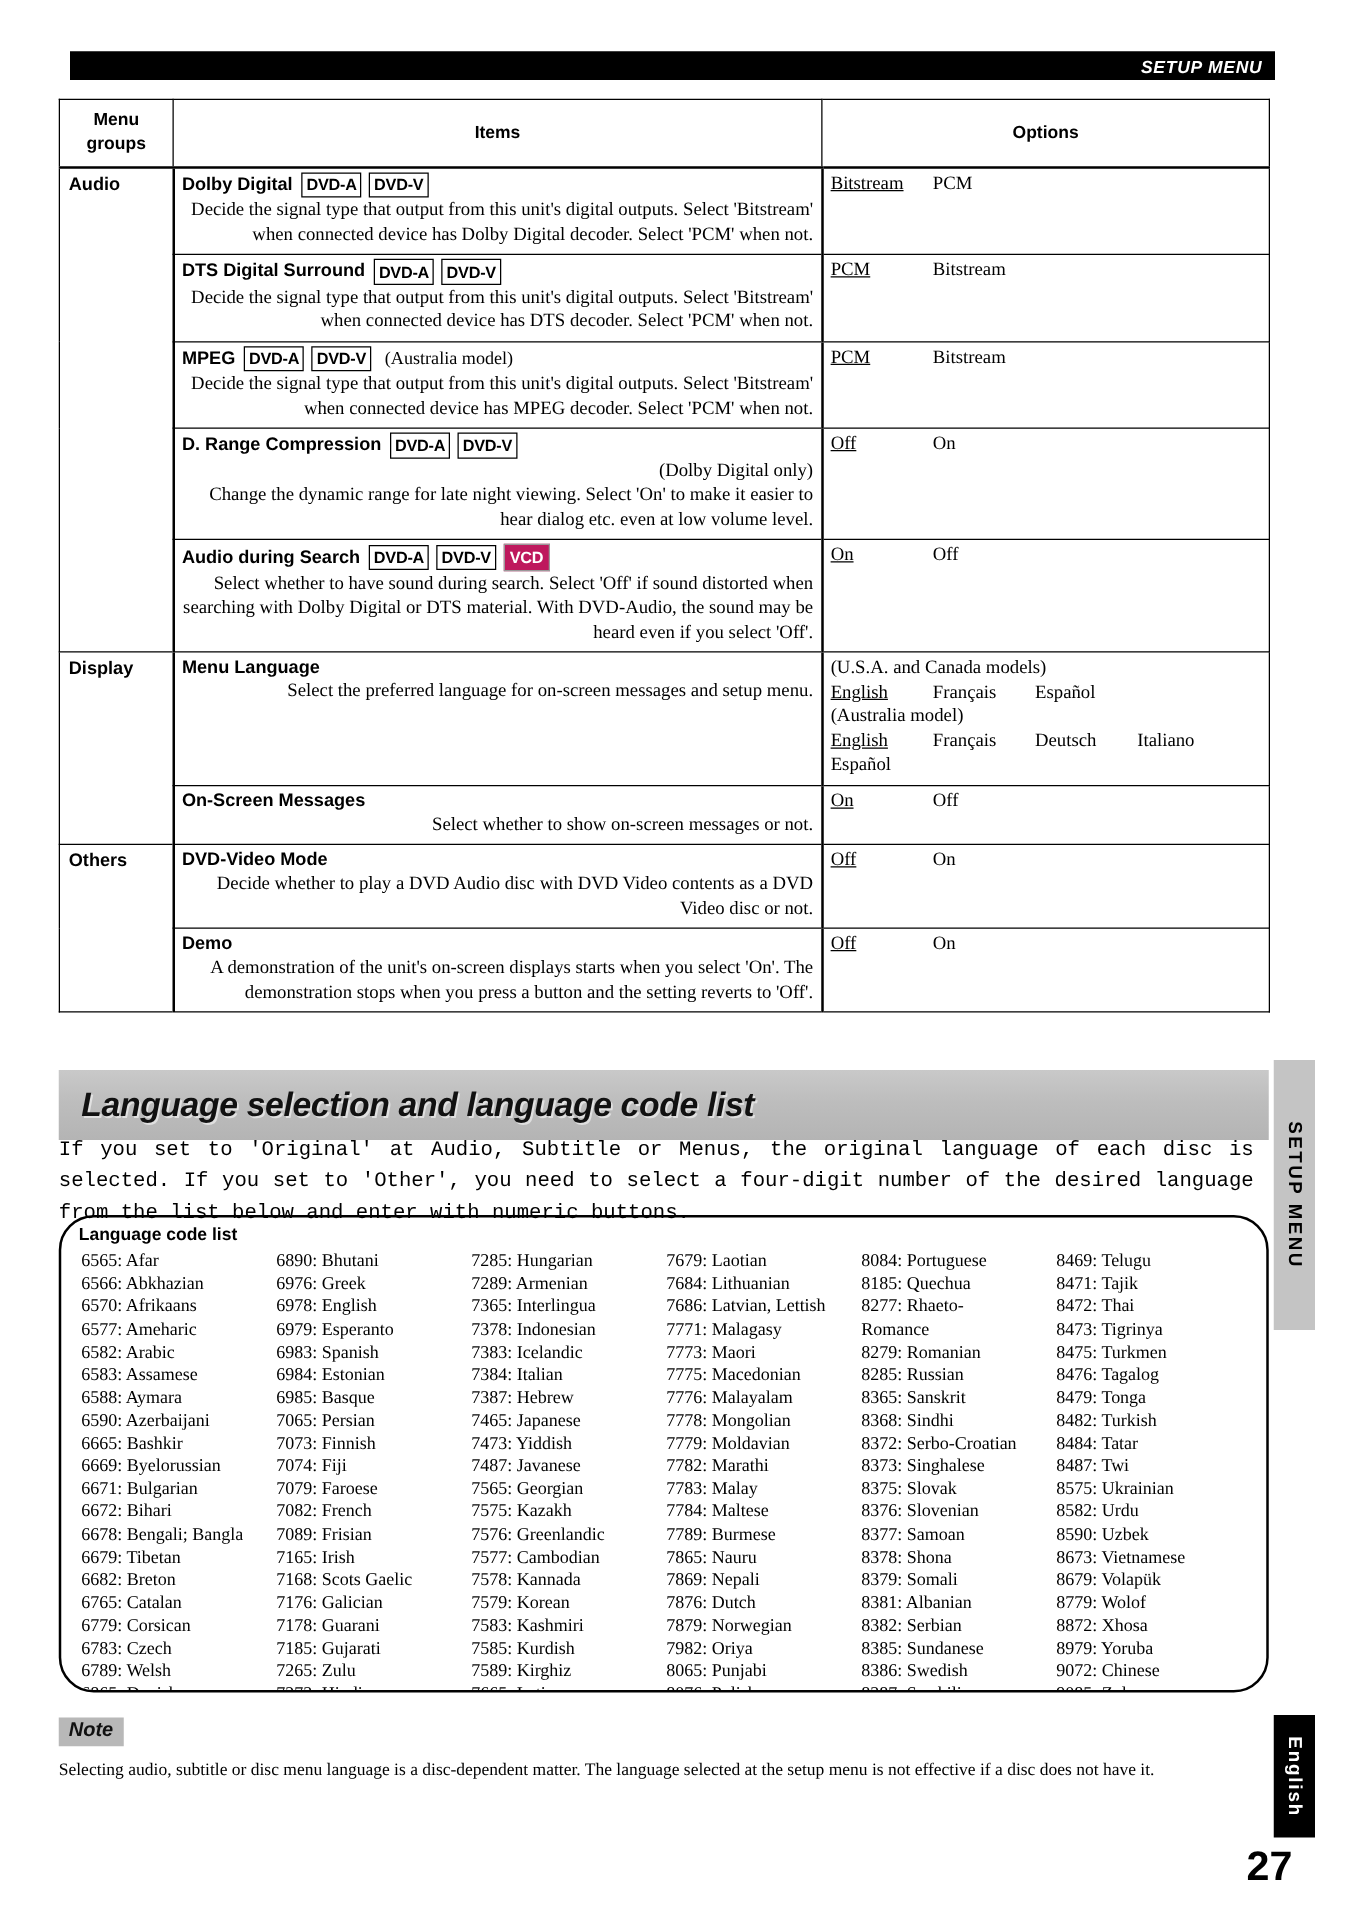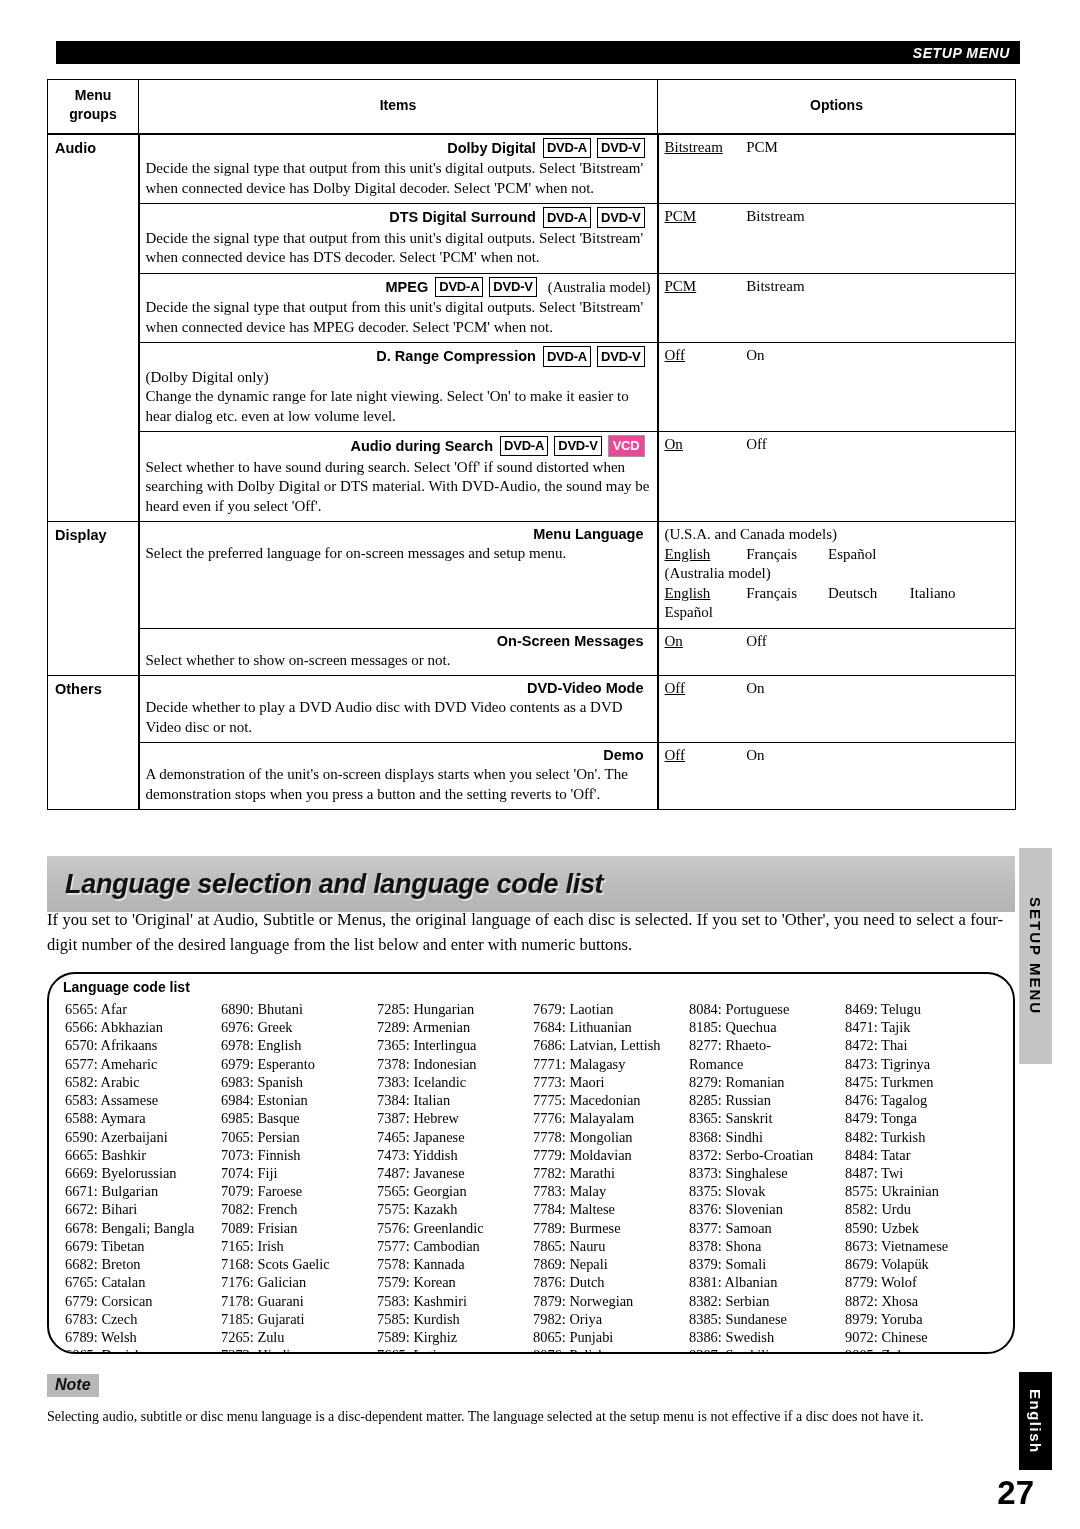--- a/index.html
+++ b/index.html
@@ -82,21 +82,20 @@
   .item-title {
     font-family: "Liberation Sans", sans-serif;
     font-weight: bold;
     font-size: 14.5px;
     line-height: 1.25;
     margin-bottom: 1px;
     display: flex;
     align-items: center;
     flex-wrap: wrap;
     gap: 0;
-    justify-content: flex-end;
   }
   .item-title-text { margin-right: 7px; }
   .item-note {
     font-family: "Liberation Serif", serif;
     font-weight: normal;
     font-size: 14.5px;
     margin-left: 5px;
   }
   .badge {
     display: inline-block;
@@ -105,29 +104,30 @@
     font-weight: bold;
     font-size: 13px;
     line-height: 1;
     padding: 2.5px 3px 3px 3px;
     margin-right: 6px;
     background: #fff;
     color: #000;
     letter-spacing: -0.2px;
   }
   .badge.vcd {
-    background: #ec4899;
+    background: #be185d;
     color: #fff;
     border-color: #9a9a9a;
     padding: 3px 4px 3.5px 4px;
   }
   .item-desc {
     font-family: "Liberation Serif", serif;
     font-size: 15px;
     line-height: 1.3;
+    text-align: right;
   }
 
   td.options-cell {
     font-family: "Liberation Serif", serif;
     font-size: 15px;
     line-height: 1.3;
   }
   .opt-row { white-space: nowrap; }
   .opt {
     display: inline-block;
@@ -160,20 +160,21 @@
   }
 
   .intro-text {
     position: absolute;
     left: 47px;
     top: 907px;
     width: 956px;
     font-size: 16.5px;
     line-height: 1.52;
     text-align: justify;
+    font-family: Liberation Mono, monospace;
   }
 
   
   .code-box {
     position: absolute;
     left: 47px;
     top: 972px;
     width: 968px;
     height: 382px;
     border: 2px solid #000;

